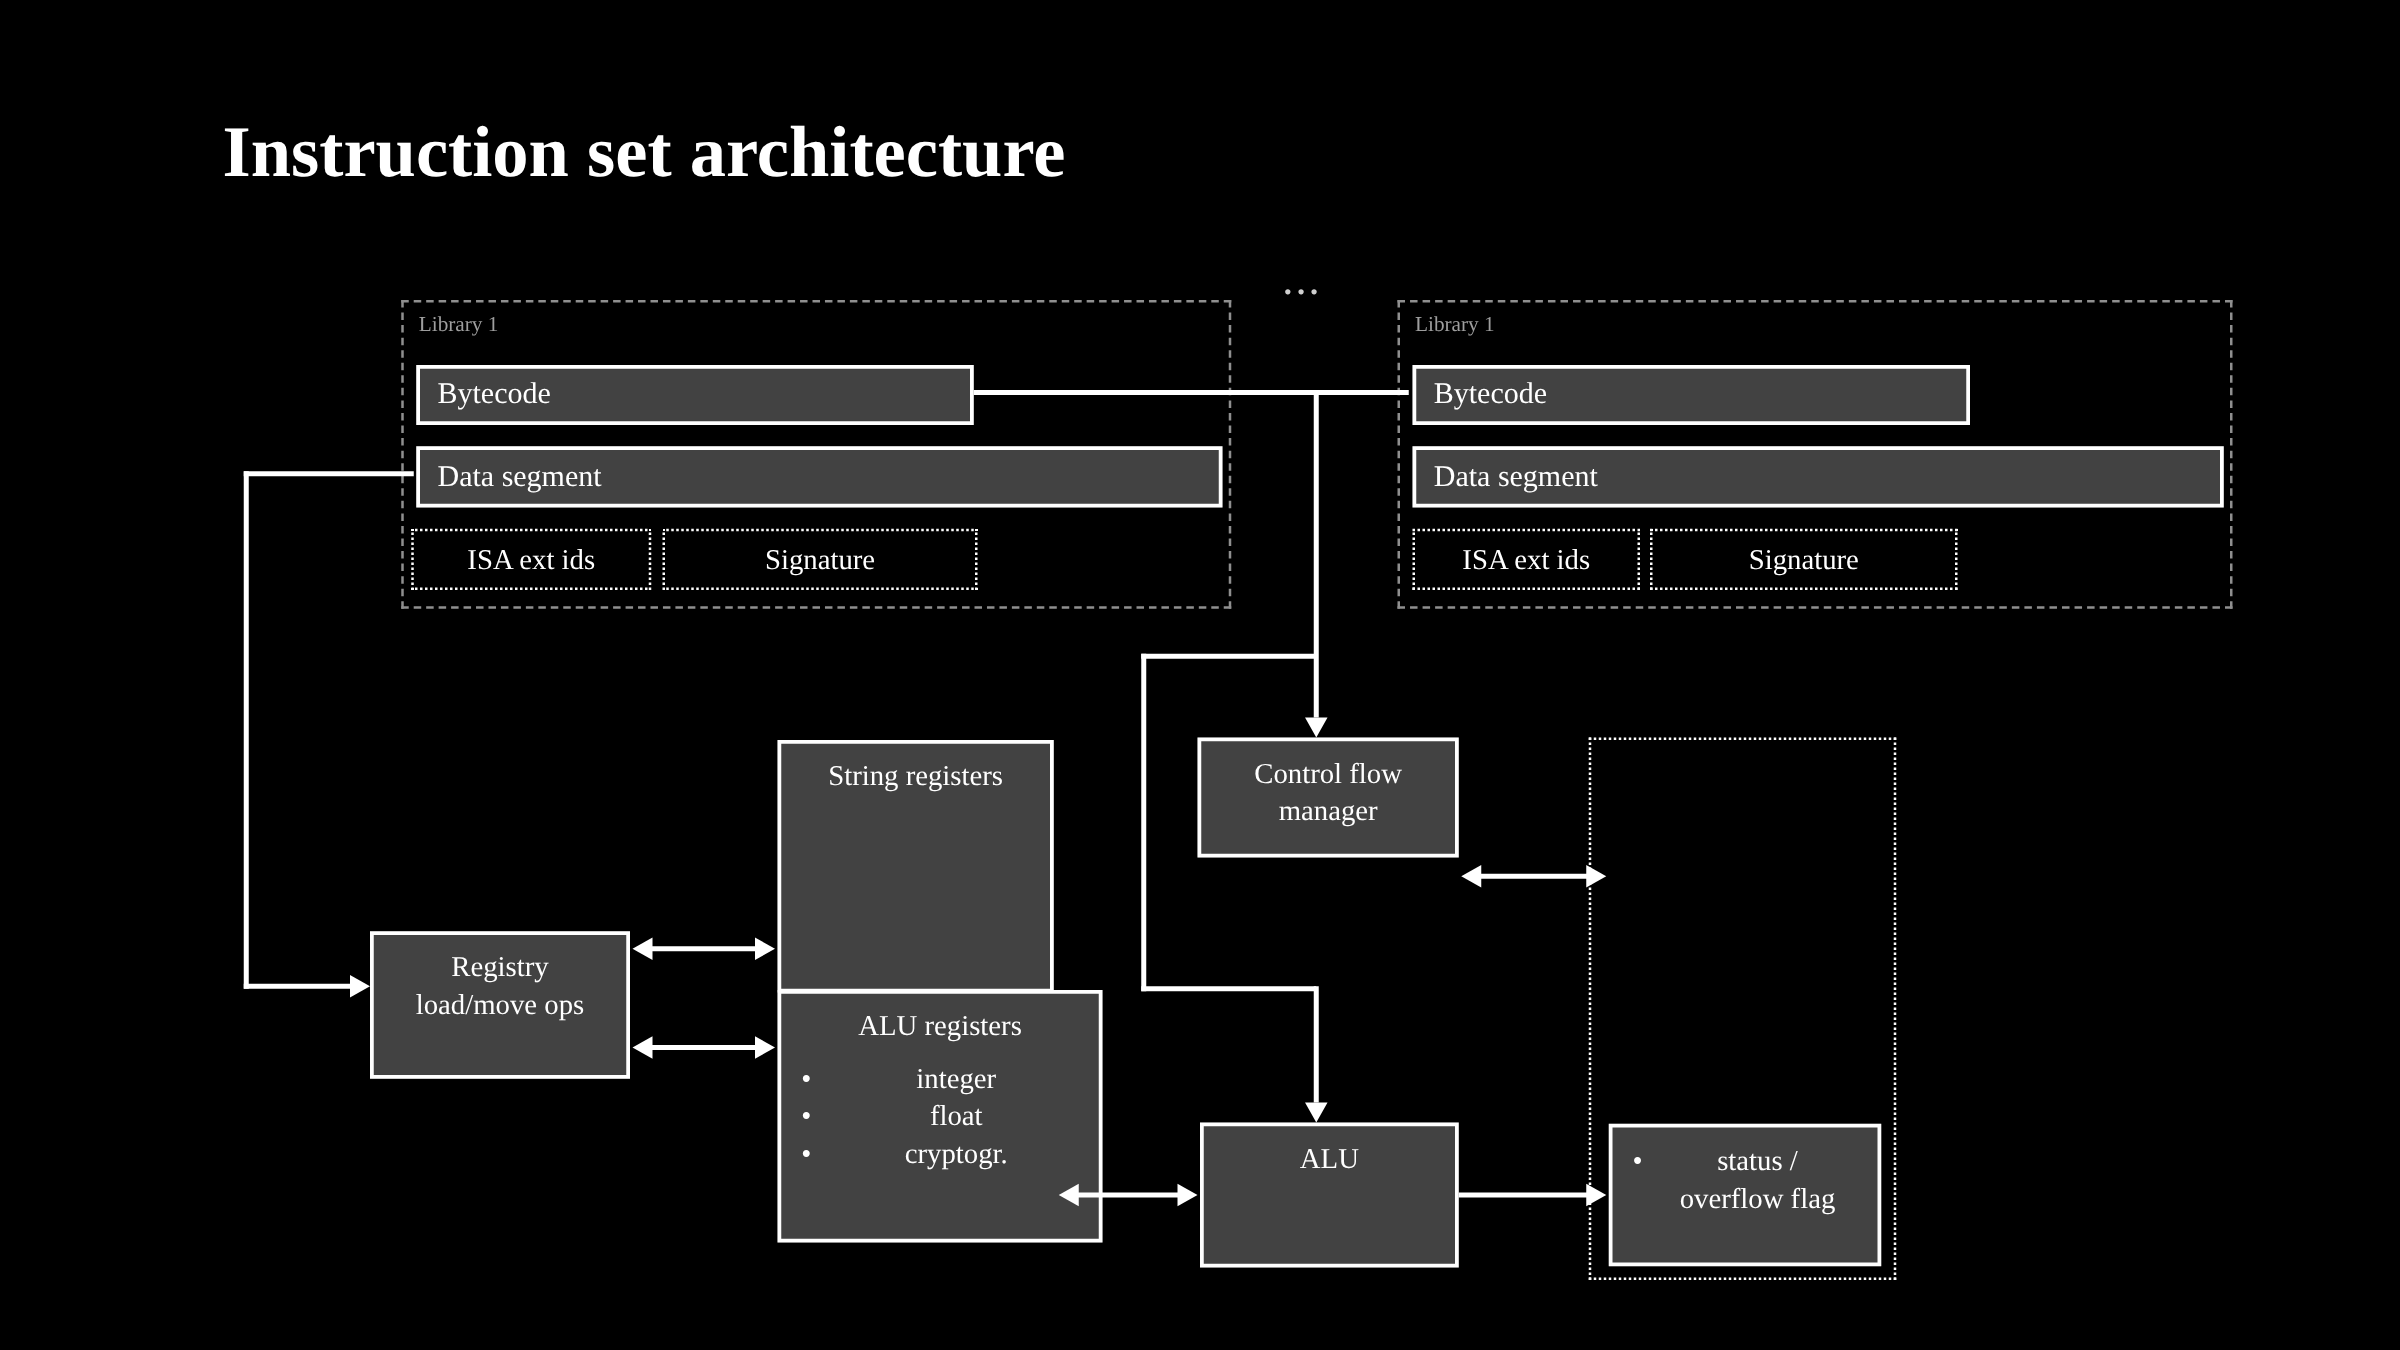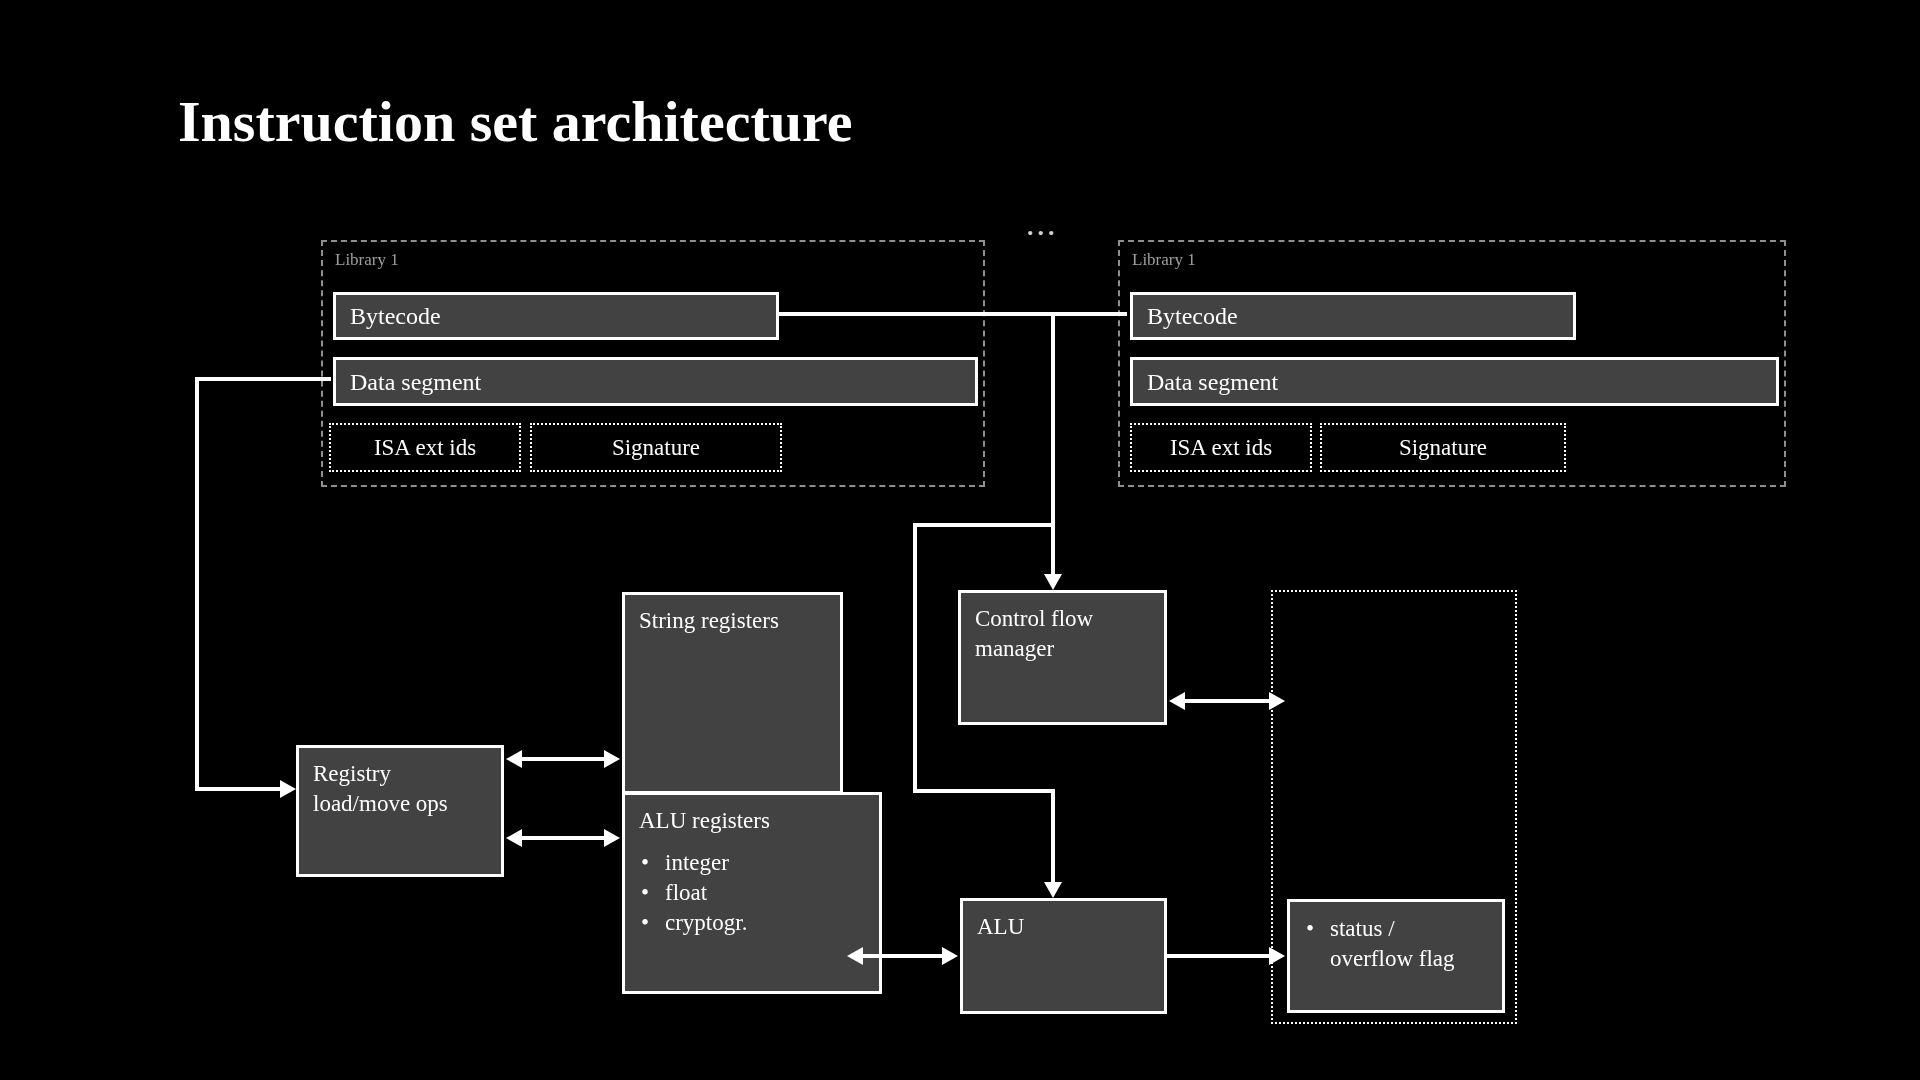--- a/index.html
+++ b/index.html
@@ -28,21 +28,21 @@
   .library{
     position:absolute;border:2px dashed var(--library-border);
     box-sizing:border-box;background:transparent;
   }
   .library-label{
     position:absolute;left:12px;top:8px;font-size:17px;color:var(--library-label-text);
     white-space:nowrap;
   }
   .solid-box{
     position:absolute;background:var(--box-fill);border:3px solid var(--box-border);
-    box-sizing:border-box;color:#ffffff;
+    box-sizing:border-box;color:#ffffff;text-align:center;
   }
   .fill-label{
     position:absolute;left:14px;top:50%;transform:translateY(-50%);
     font-size:24px;white-space:nowrap;
   }
   .dotted-box{
     position:absolute;border:2px dotted #ffffff;box-sizing:border-box;
     display:flex;align-items:center;justify-content:center;
     font-size:23px;color:#ffffff;
   }
@@ -102,34 +102,34 @@
     </div>
     <div class="dotted-box" style="left:200px;top:181px;width:246px;height:49px;">
       <span>Signature</span>
     </div>
   </div>
 
   <div class="solid-box node" style="left:622px;top:576px;width:221px;height:202px;">
     <div class="node-label">String registers</div>
   </div>
 
-  <div class="solid-box node" style="left:296px;top:729px;width:208px;height:132px;">
+  <div class="solid-box node" style="left:296px;top:729px;width:208px;height:118px;">
     <div class="node-label">Registry load/move ops</div>
   </div>
 
   <div class="solid-box node" style="left:622px;top:776px;width:260px;height:202px;">
     <div class="node-label">ALU registers</div>
     <ul class="bullets tight">
         <li>integer</li>
         <li>float</li>
         <li>cryptogr.</li>
       </ul>
   </div>
 
-  <div class="solid-box node" style="left:958px;top:574px;width:209px;height:135px;">
+  <div class="solid-box node" style="left:958px;top:574px;width:209px;height:96px;">
     <div class="node-label">Control flow manager</div>
   </div>
 
   <div class="solid-box node" style="left:960px;top:882px;width:207px;height:116px;">
     <div class="node-label">ALU</div>
   </div>
 
   <div class="dotted-box" style="left:1271px;top:574px;width:246px;height:434px;display:block;">
     <div class="solid-box" style="left:14px;top:307px;width:218px;height:114px;padding:6px 20px 6px 14px;">
       <ul class="bullets" style="margin-top:6px;">

